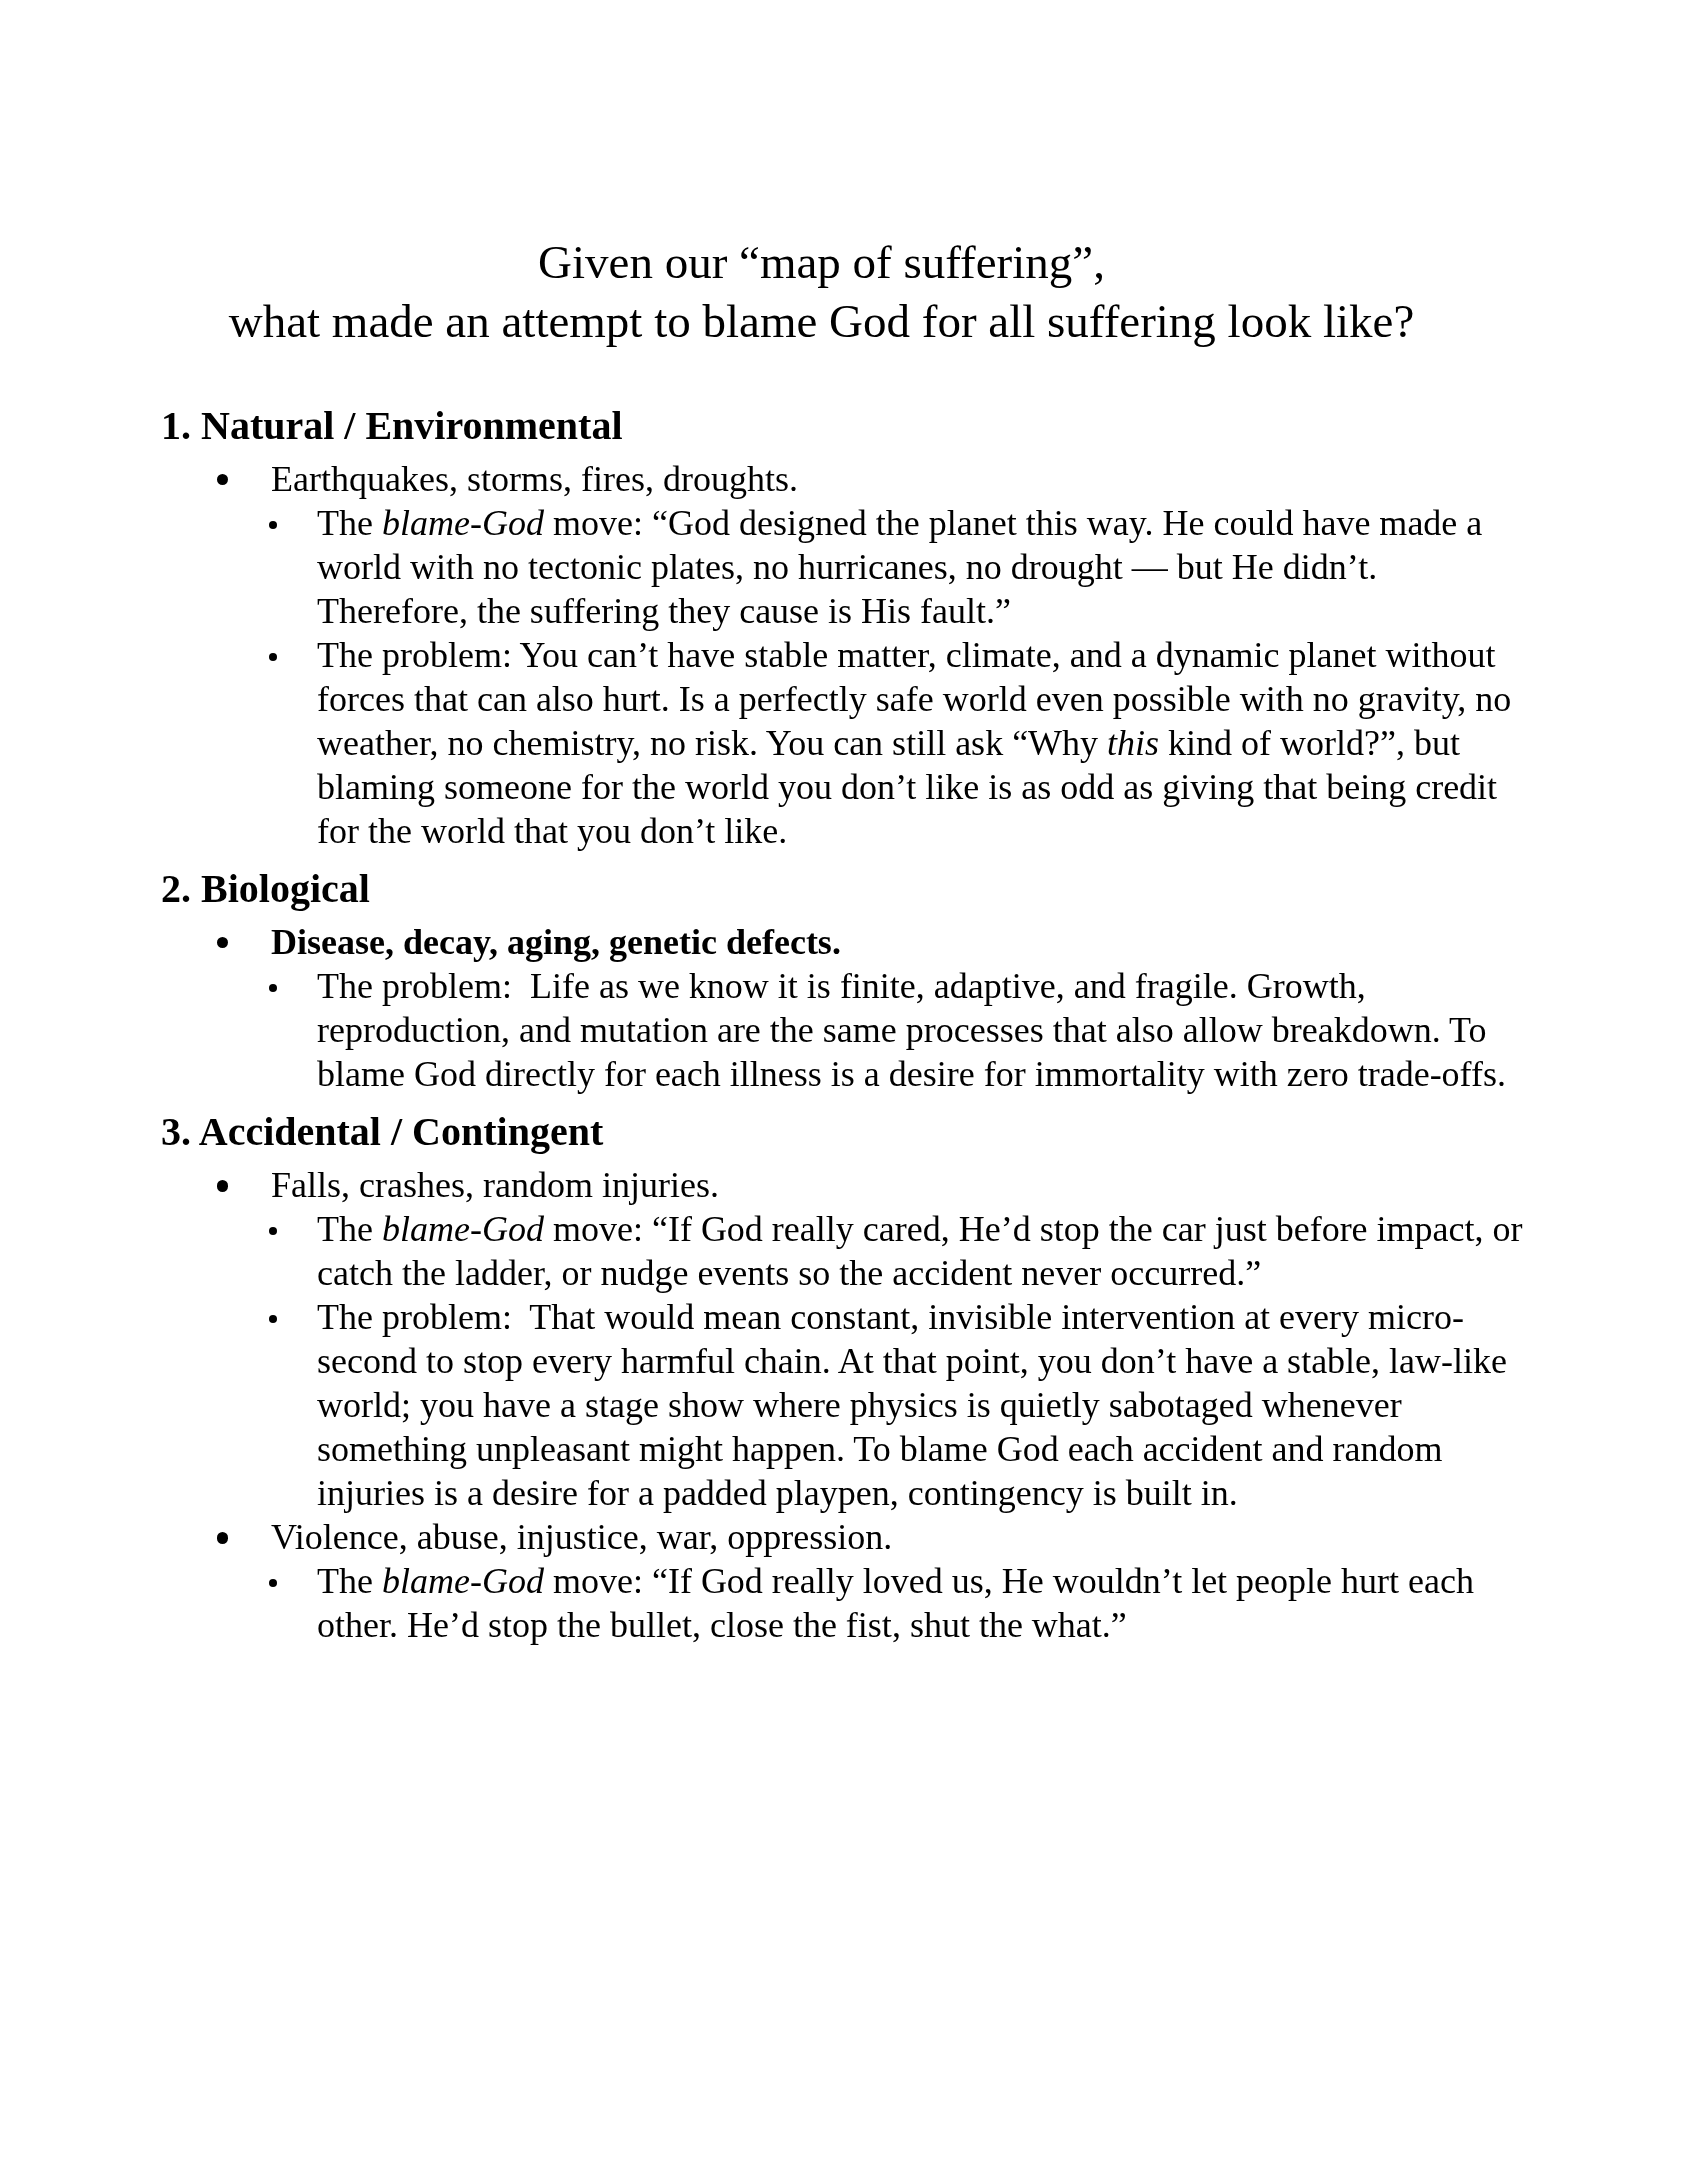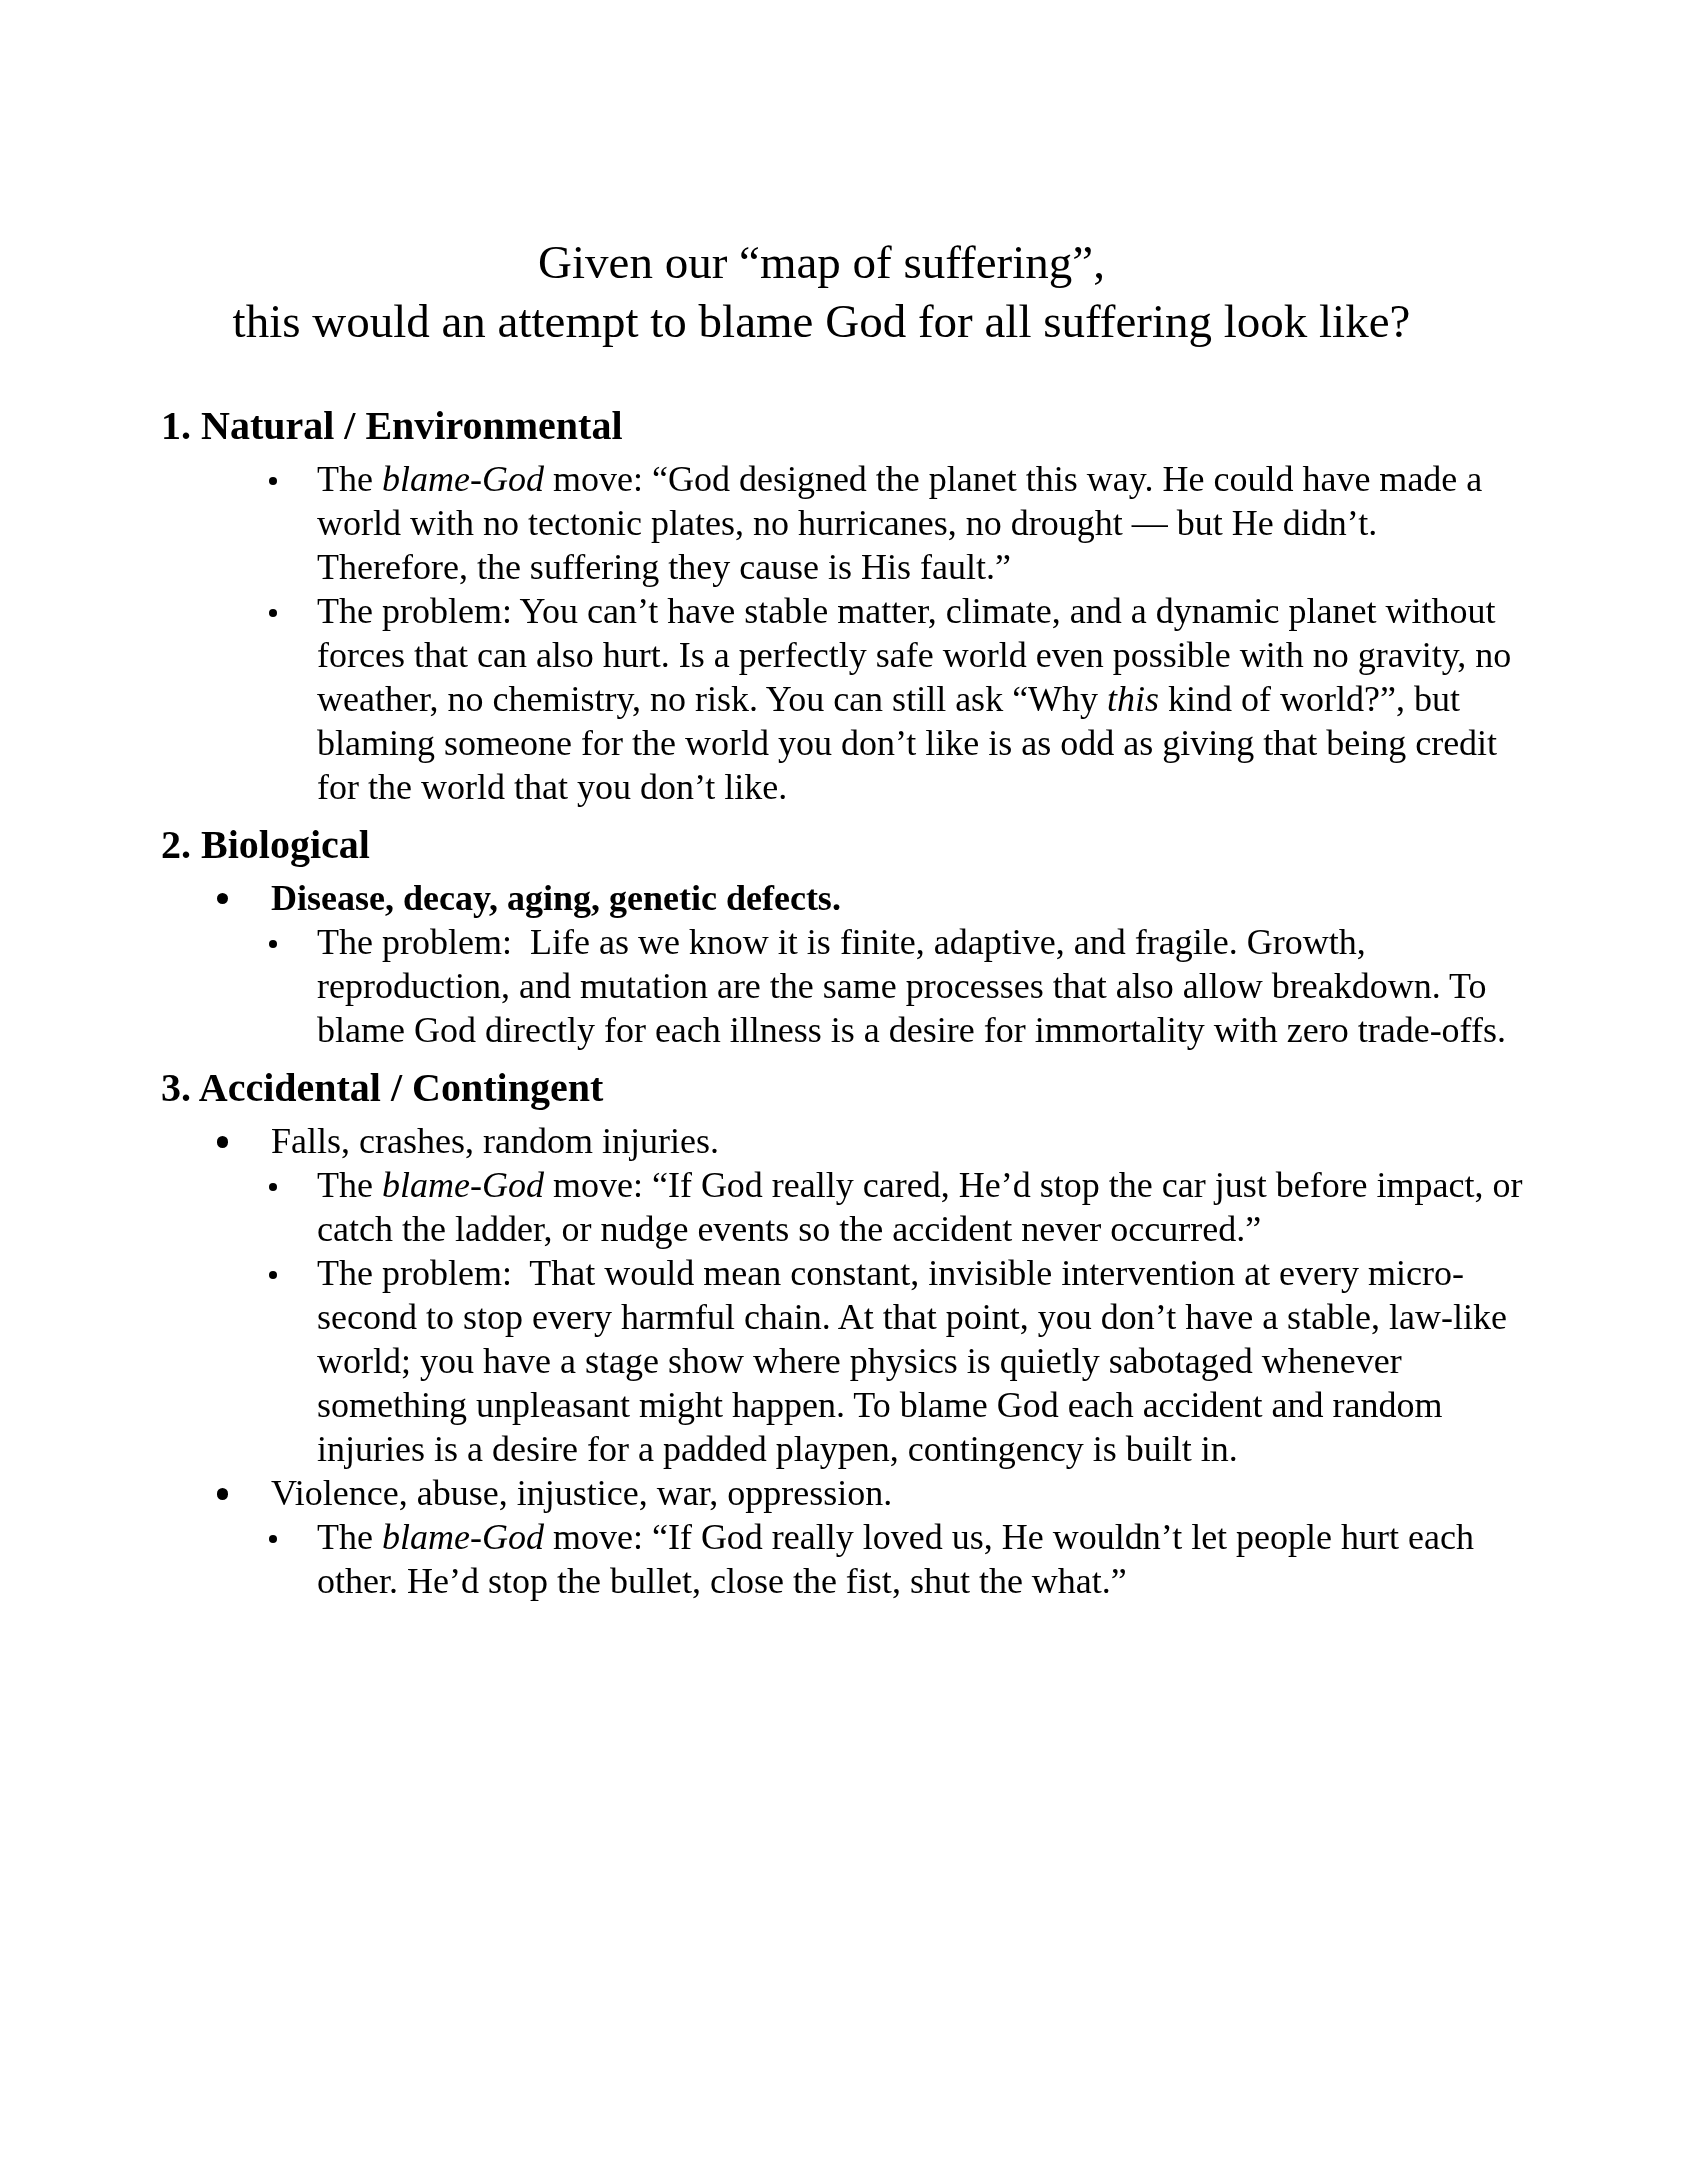--- a/index.html
+++ b/index.html
@@ -43,24 +43,25 @@
   .li.l1 > .marker { width: 11.4px; height: 11.4px; left: -54px; top: 16.7px; }
   .li.l2 > .marker { width: 8px;  height: 8px;  left: -48px; top: 19.3px; }
   em { font-style: italic; }
 </style>
 </head>
 <body>
 
 <div class="page">
   <div class="doc-title">
     <div>Given our “map of suffering”,</div>
-    <div>this would an attempt to blame God for all suffering look like?</div>
+    <div>what made an attempt to blame God for all suffering look like?</div>
   </div>
   <main>
       <div class="section-heading first">1. Natural / Environmental</div>
+      <div class="li l1"><span class="marker"></span><span>Earthquakes, storms, fires, droughts.</span></div>
       <div class="li l2"><span class="marker"></span><span>The </span><em>blame-God</em><span> move: “God designed the planet this way. He could have made a world with no tectonic plates, no hurricanes, no drought — but He didn’t. Therefore, the suffering they cause is His fault.”</span></div>
       <div class="li l2"><span class="marker"></span><span>The problem: You can’t have stable matter, climate, and a dynamic planet without forces that can also hurt. Is a perfectly safe world even possible with no gravity, no weather, no chemistry, no risk. You can still ask “Why </span><em>this</em><span> kind of world?”, but blaming someone for the world you don’t like is as odd as giving that being credit for the world that you don’t like.</span></div>
       <div class="section-heading">2. Biological</div>
       <div class="li l1 bold"><span class="marker"></span><span>Disease, decay, aging, genetic defects.</span></div>
       <div class="li l2"><span class="marker"></span><span>The problem:&nbsp; Life as we know it is finite, adaptive, and fragile. Growth, reproduction, and mutation are the same processes that also allow breakdown. To blame God directly for each illness is a desire for immortality with zero trade-offs.</span></div>
       <div class="section-heading">3. Accidental / Contingent</div>
       <div class="li l1"><span class="marker"></span><span>Falls, crashes, random injuries.</span></div>
       <div class="li l2"><span class="marker"></span><span>The </span><em>blame-God</em><span> move: “If God really cared, He’d stop the car just before impact, or catch the ladder, or nudge events so the accident never occurred.”</span></div>
       <div class="li l2"><span class="marker"></span><span>The problem:&nbsp; That would mean constant, invisible intervention at every micro-second to stop every harmful chain. At that point, you don’t have a stable, law-like world; you have a stage show where physics is quietly sabotaged whenever something unpleasant might happen. To blame God each accident and random injuries is a desire for a padded playpen, contingency is built in.</span></div>
       <div class="li l1"><span class="marker"></span><span>Violence, abuse, injustice, war, oppression.</span></div>

